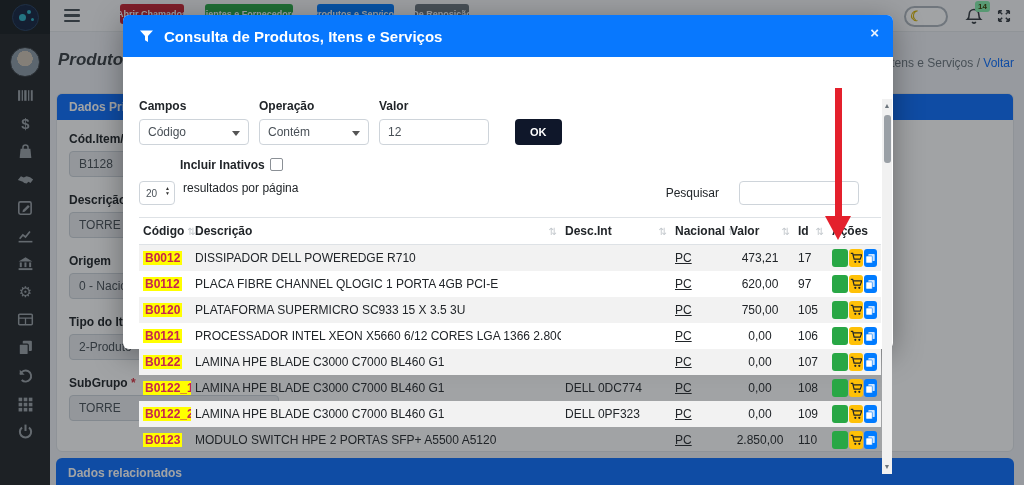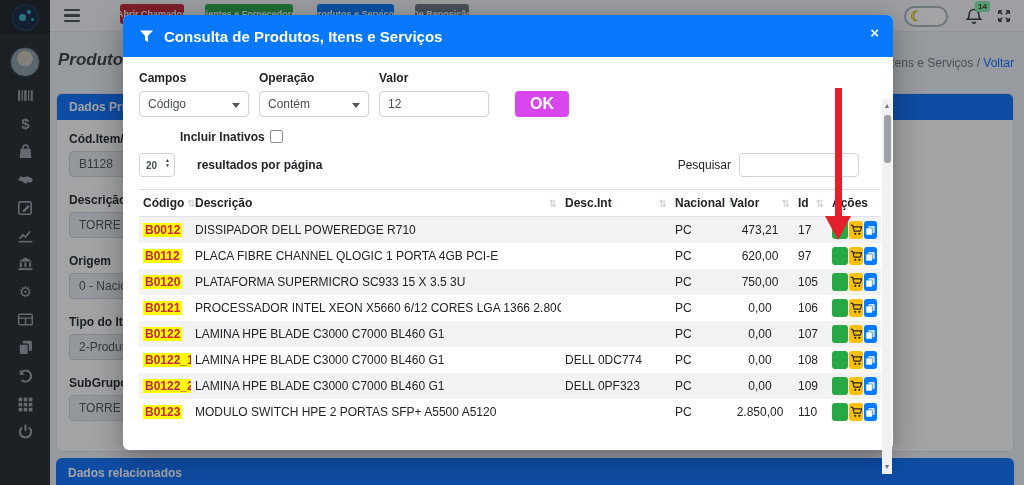--- a/index.html
+++ b/index.html
@@ -41,49 +41,49 @@
   .card-body { padding:12px 12px 0 12px; }
   .fld-label { font-size:12px; font-weight:bold; color:#212529; margin-bottom:5px; }
   .fld-label .req { color:#dc3545; }
   .fld-input { width:210px; height:26px; background:#e9ecef; border:1px solid #ced4da; border-radius:4px; font-size:12px; color:#495057; display:flex; align-items:center; padding-left:9px; margin-bottom:16px; }
   .related-bar { position:absolute; left:6px; top:426px; width:958px; height:30px; background:#0d6efd; border-radius:6px 6px 0 0; color:#fff; font-size:12px; font-weight:bold; display:flex; align-items:center; padding-left:12px; }
 
   
   .backdrop { position:absolute; inset:0; background:rgba(20,24,30,0.40); z-index:10; }
 
   
-  .modal { position:absolute; left:123px; top:15px; width:770px; height:435px; background:#fff; border-radius:6px; z-index:20; box-shadow:0 6px 30px rgba(0,0,0,.35); }
+  .modal { position:absolute; left:123px; top:15px; width:770px; height:334px; background:#fff; border-radius:6px; z-index:20; box-shadow:0 6px 30px rgba(0,0,0,.35); }
   .modal-head { height:42px; background:#0878fe; border-radius:6px 6px 0 0; display:flex; align-items:center; padding:0 16px; position:relative; }
   .modal-title { color:#fff; font-size:15px; font-weight:bold; margin-left:10px; }
   .modal-close { position:absolute; right:14px; top:9px; color:#fff; font-size:15px; font-weight:bold; opacity:.9; cursor:default; }
   .modal-body { position:relative; padding:14px 18px 0 16px; height:375px; }
-  .filters { display:flex; align-items:flex-end; gap:10px; }
+  .filters { display:flex; align-items:flex-end; gap:10px;margin-top:28px; }
   .fgroup { width:110px; }
   .flabel { font-size:12px; font-weight:bold; color:#212529; margin-bottom:6px; }
   .control { height:26px; border:1px solid #ced4da; border-radius:4px; font-size:12px; color:#495057; display:flex; align-items:center; padding:0 8px; background:#fff; position:relative; }
   .sel:after { content:""; position:absolute; right:8px; top:11px; border-left:4px solid transparent; border-right:4px solid transparent; border-top:5px solid #555; }
-  .okbtn { margin-left:16px; height:26px; background:#d946ef; color:#fff; border:none; border-radius:4px; font-size:16px; font-weight:bold; padding:0 15px; }
+  .okbtn { margin-left:16px; height:26px; background:#0f172a; color:#fff; border:none; border-radius:4px; font-size:11px; font-weight:bold; padding:0 15px; }
   .inactive-row { margin-top:13px; font-size:12px; font-weight:bold; color:#212529; display:flex; align-items:center;padding-left:41px; }
   .chk { width:13px; height:13px; border:1px solid #8b9096; border-radius:2px; background:#fff; margin-left:5px; margin-top:-2px; }
   .perpage-row { margin-top:9px; display:flex; align-items:center; justify-content:space-between; padding-right:16px; }
-  .pp-left { display:flex; align-items:center; gap:22px; font-size:12px; color:#212529;font-weight:bold; }
+  .pp-left { display:flex; align-items:flex-start; gap:8px; font-size:12px; color:#212529; }
   .pp-select { width:36px; height:24px; border:1px solid #ced4da; border-radius:4px; font-size:10px; color:#495057; display:flex; align-items:center; padding-left:6px; position:relative; }
   .pp-arrows { position:absolute; right:4px; top:4px; font-size:5px; line-height:4.5px; color:#333; letter-spacing:0; }
-  .pp-right { display:flex; align-items:center; gap:8px; font-size:12px; color:#212529; }
+  .pp-right { display:flex; align-items:center; gap:20px; font-size:12px; color:#212529; }
   .search-input { width:120px; height:24px; border:1px solid #ced4da; border-radius:4px; background:#fff; }
 
   table.grid { margin-top:12px; border-collapse:collapse; table-layout:fixed; width:742px; font-size:12px; color:#212529; }
   table.grid col.c-cod{width:52px} col.c-desc{width:370px} col.c-dint{width:110px} col.c-uni{width:55px} col.c-val{width:68px} col.c-id{width:34px} col.c-ac{width:53px}
   table.grid th { border-top:1px solid #dee2e6; border-bottom:1px solid #dee2e6; padding:6px 4px; text-align:left; font-weight:bold; }
   table.grid th .thwrap { display:flex; align-items:center; }
   table.grid th .sort { margin-left:auto; color:#c2c7cc; font-size:10px; font-weight:normal; padding-left:3px; }
   table.grid td { padding:4px 4px; height:17px; white-space:nowrap; overflow:hidden; }
   table.grid tr.odd { background:#f2f2f2; }
   td.valor { text-align:center; padding-right:12px; }
-  td.uni { padding-left:14px; }
+  td.uni { padding-left:14px;text-decoration:underline; }
   mark.code { background:#ffff00; color:#c7254e; font-weight:bold; padding:0 2px; }
   .acts { display:flex; gap:1px; }
   .abtn { height:18px; border-radius:3px; display:flex; align-items:center; justify-content:center; }
   .abtn.green { width:20px; background:#28a745; }
   .abtn.yellow { width:17px; background:#ffc107; }
   .abtn.blue { width:16px; background:#007bff; }
 
   .m-scroll { position:absolute; right:1px; top:42px; width:10px; height:375px; background:#f1f1f1; z-index:25; }
   .m-scroll .arr { position:absolute; left:0; width:10px; height:12px; color:#6c757d; font-size:7px; text-align:center; line-height:12px; }
   .m-scroll .thumb { position:absolute; left:1.5px; top:16px; width:7px; height:48px; background:#9aa0a6; border-radius:3px; }

